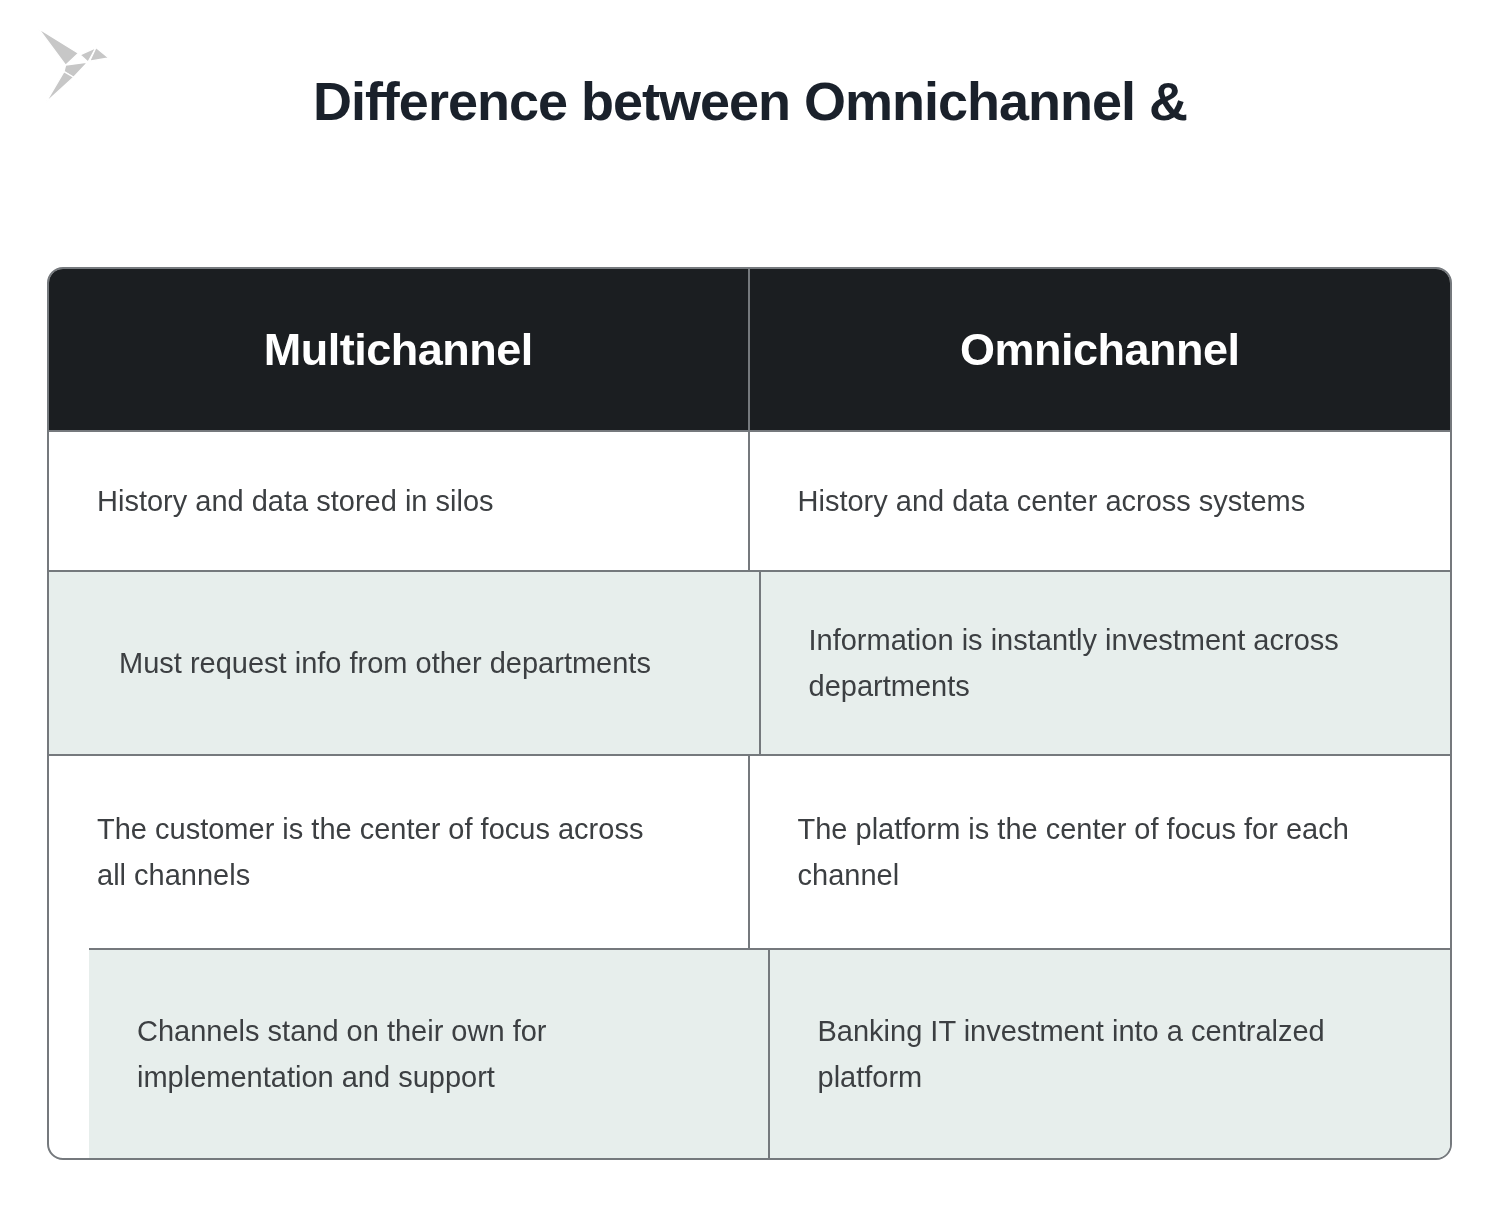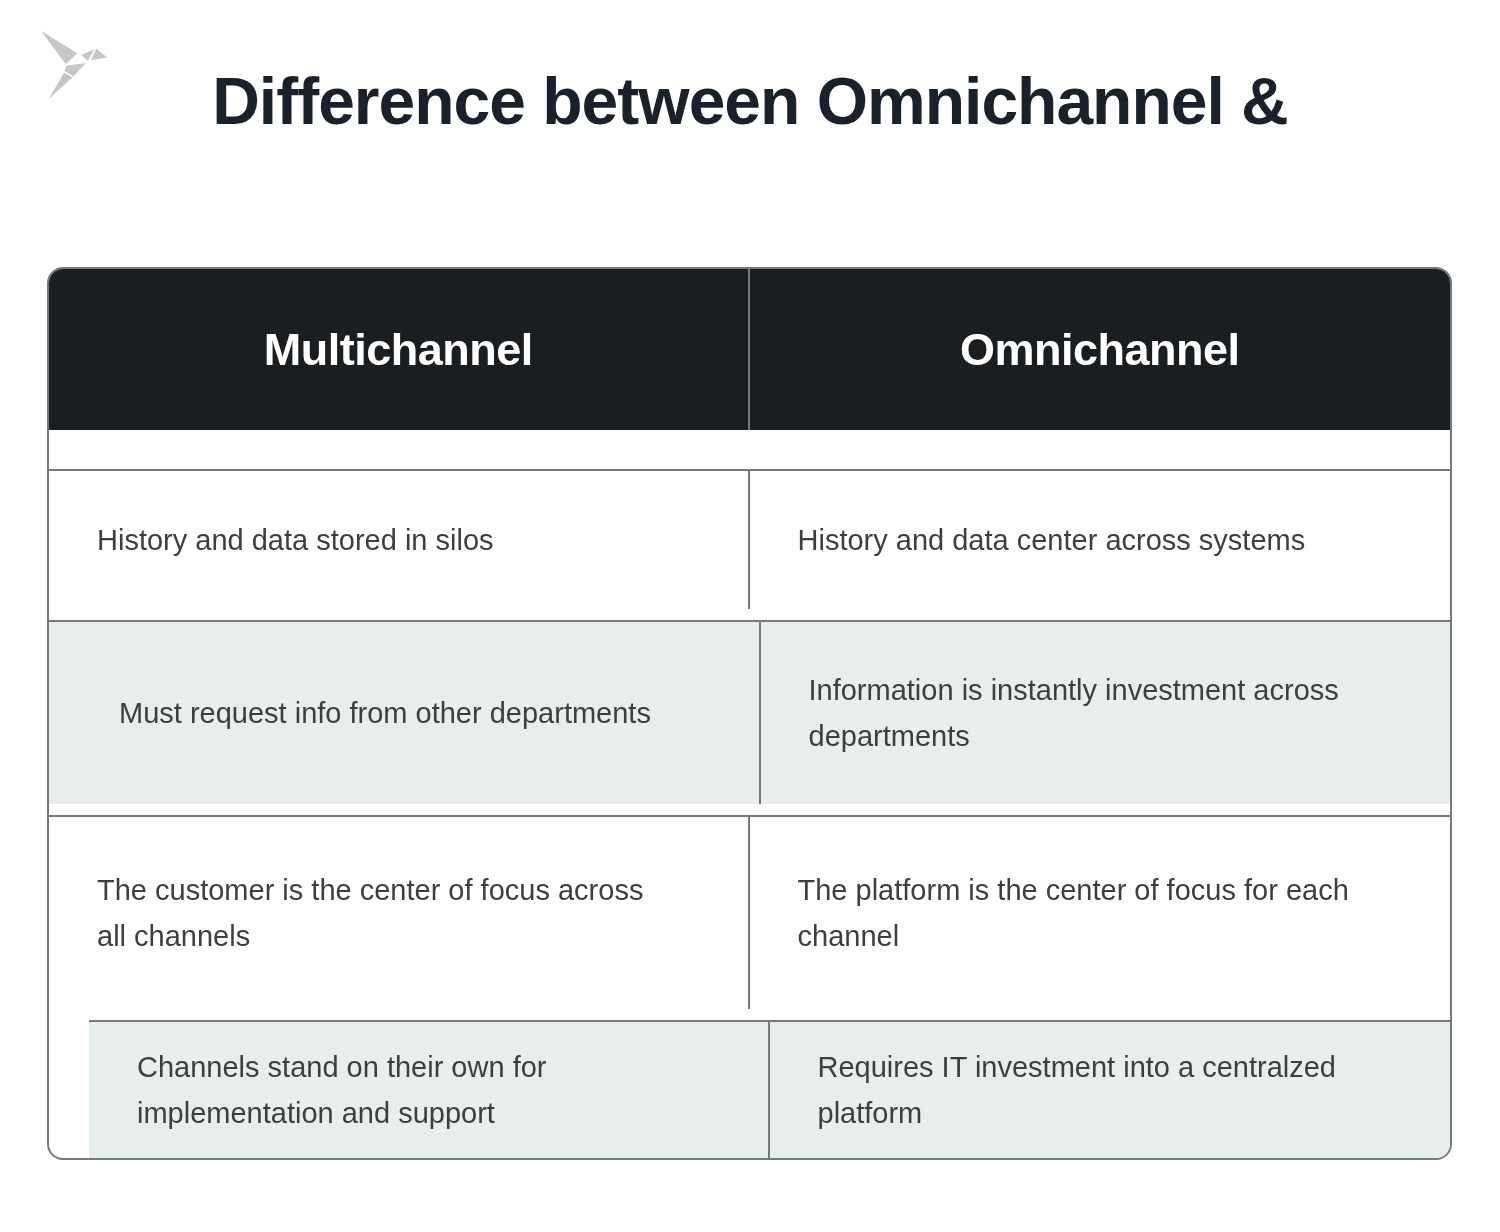--- a/index.html
+++ b/index.html
@@ -24,53 +24,52 @@
   .logo {
     position: absolute; top: 20px; left: 24px;
     width: 96px; height: 92px;
   }
   .logo svg { width: 100%; height: 100%; }
 
   .title {
     position: absolute; top: 56px; left: 0;
     width: 100%; text-align: center;
     color: var(--title-text);
-    font-size: 66px; font-weight: 900;
+    font-size: 54px; font-weight: 900;
     letter-spacing: -1px;
     line-height: 91px;
   }
   .title span { display: block; }
 
   .table {
     position: absolute; left: 47px; top: 267px;
     width: 1405px; height: 893px;
     border: 2px solid var(--border);
     border-radius: 16px;
     overflow: hidden;
     display: flex; flex-direction: column;
     background: var(--row-bg);
-    gap: 11px;
   }
   .thead {
     display: flex;
     height: 161px; flex: 0 0 161px;
     background: var(--header-bg);
   }
   .th {
     flex: 1 1 50%;
     display: flex; align-items: center; justify-content: center;
     color: var(--header-text);
     font-size: 45px; font-weight: 800;
     letter-spacing: -0.5px;
   }
   .th:first-child { border-right: 2px solid var(--border); }
 
   .tr { display: flex; border-top: 2px solid var(--border); }
   .tr.alt { background: var(--row-alt-bg); }
-  .tr.r0 { flex: 0 0 140px; margin-top: 28px; }
+  .tr.r0 { flex: 0 0 140px; }
   .tr.r1 { flex: 0 0 184px; padding-left: 22px; }
   .tr.r2 { flex: 0 0 194px; }
   .tr.r3 { flex: 1 1 auto; margin-left: 40px; }
   .td {
     flex: 1 1 50%;
     display: flex; align-items: center;
     padding: 0 70px 0 48px;
     color: var(--body-text);
     font-size: 29px; font-weight: 300;
     line-height: 1.6;
@@ -115,17 +114,17 @@
       <div class="td">Information is instantly investment across departments</div>
     </div>
 
     <div class="tr r2">
       <div class="td">The customer is the center of focus across all channels</div>
       <div class="td">The platform is the center of focus for each channel</div>
     </div>
 
     <div class="tr r3 alt">
       <div class="td">Channels stand on their own for implementation and support</div>
-      <div class="td">Requires IT investment into a centralzed platform</div>
+      <div class="td">Banking IT investment into a centralzed platform</div>
     </div>
 
   </div>
 </div>
 
 </body></html>

